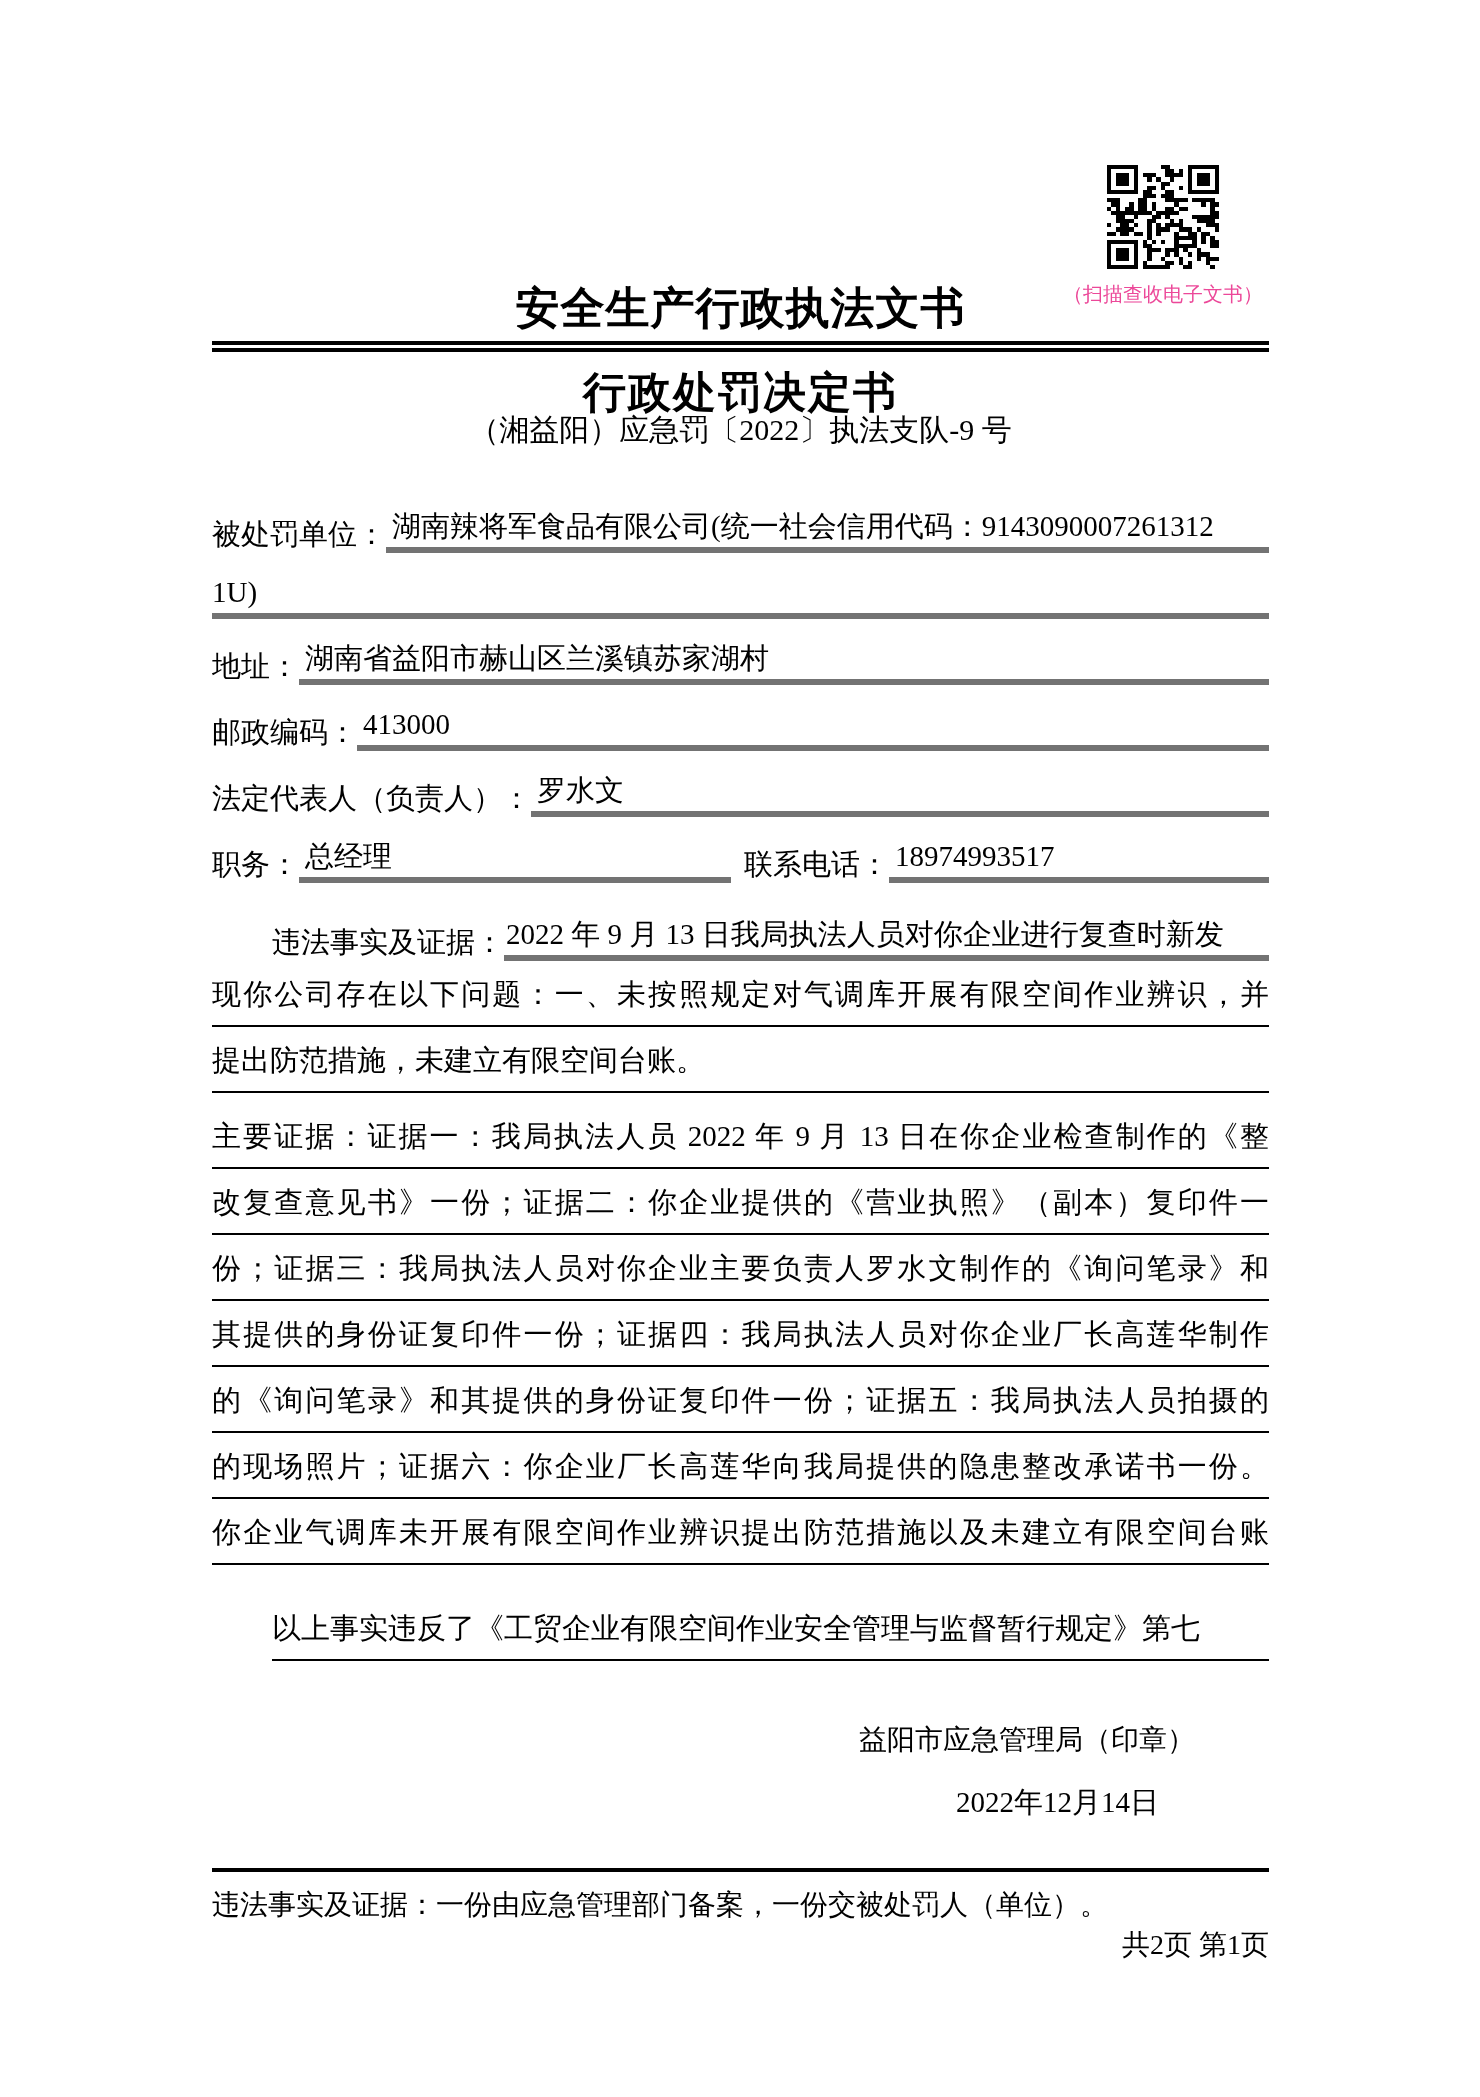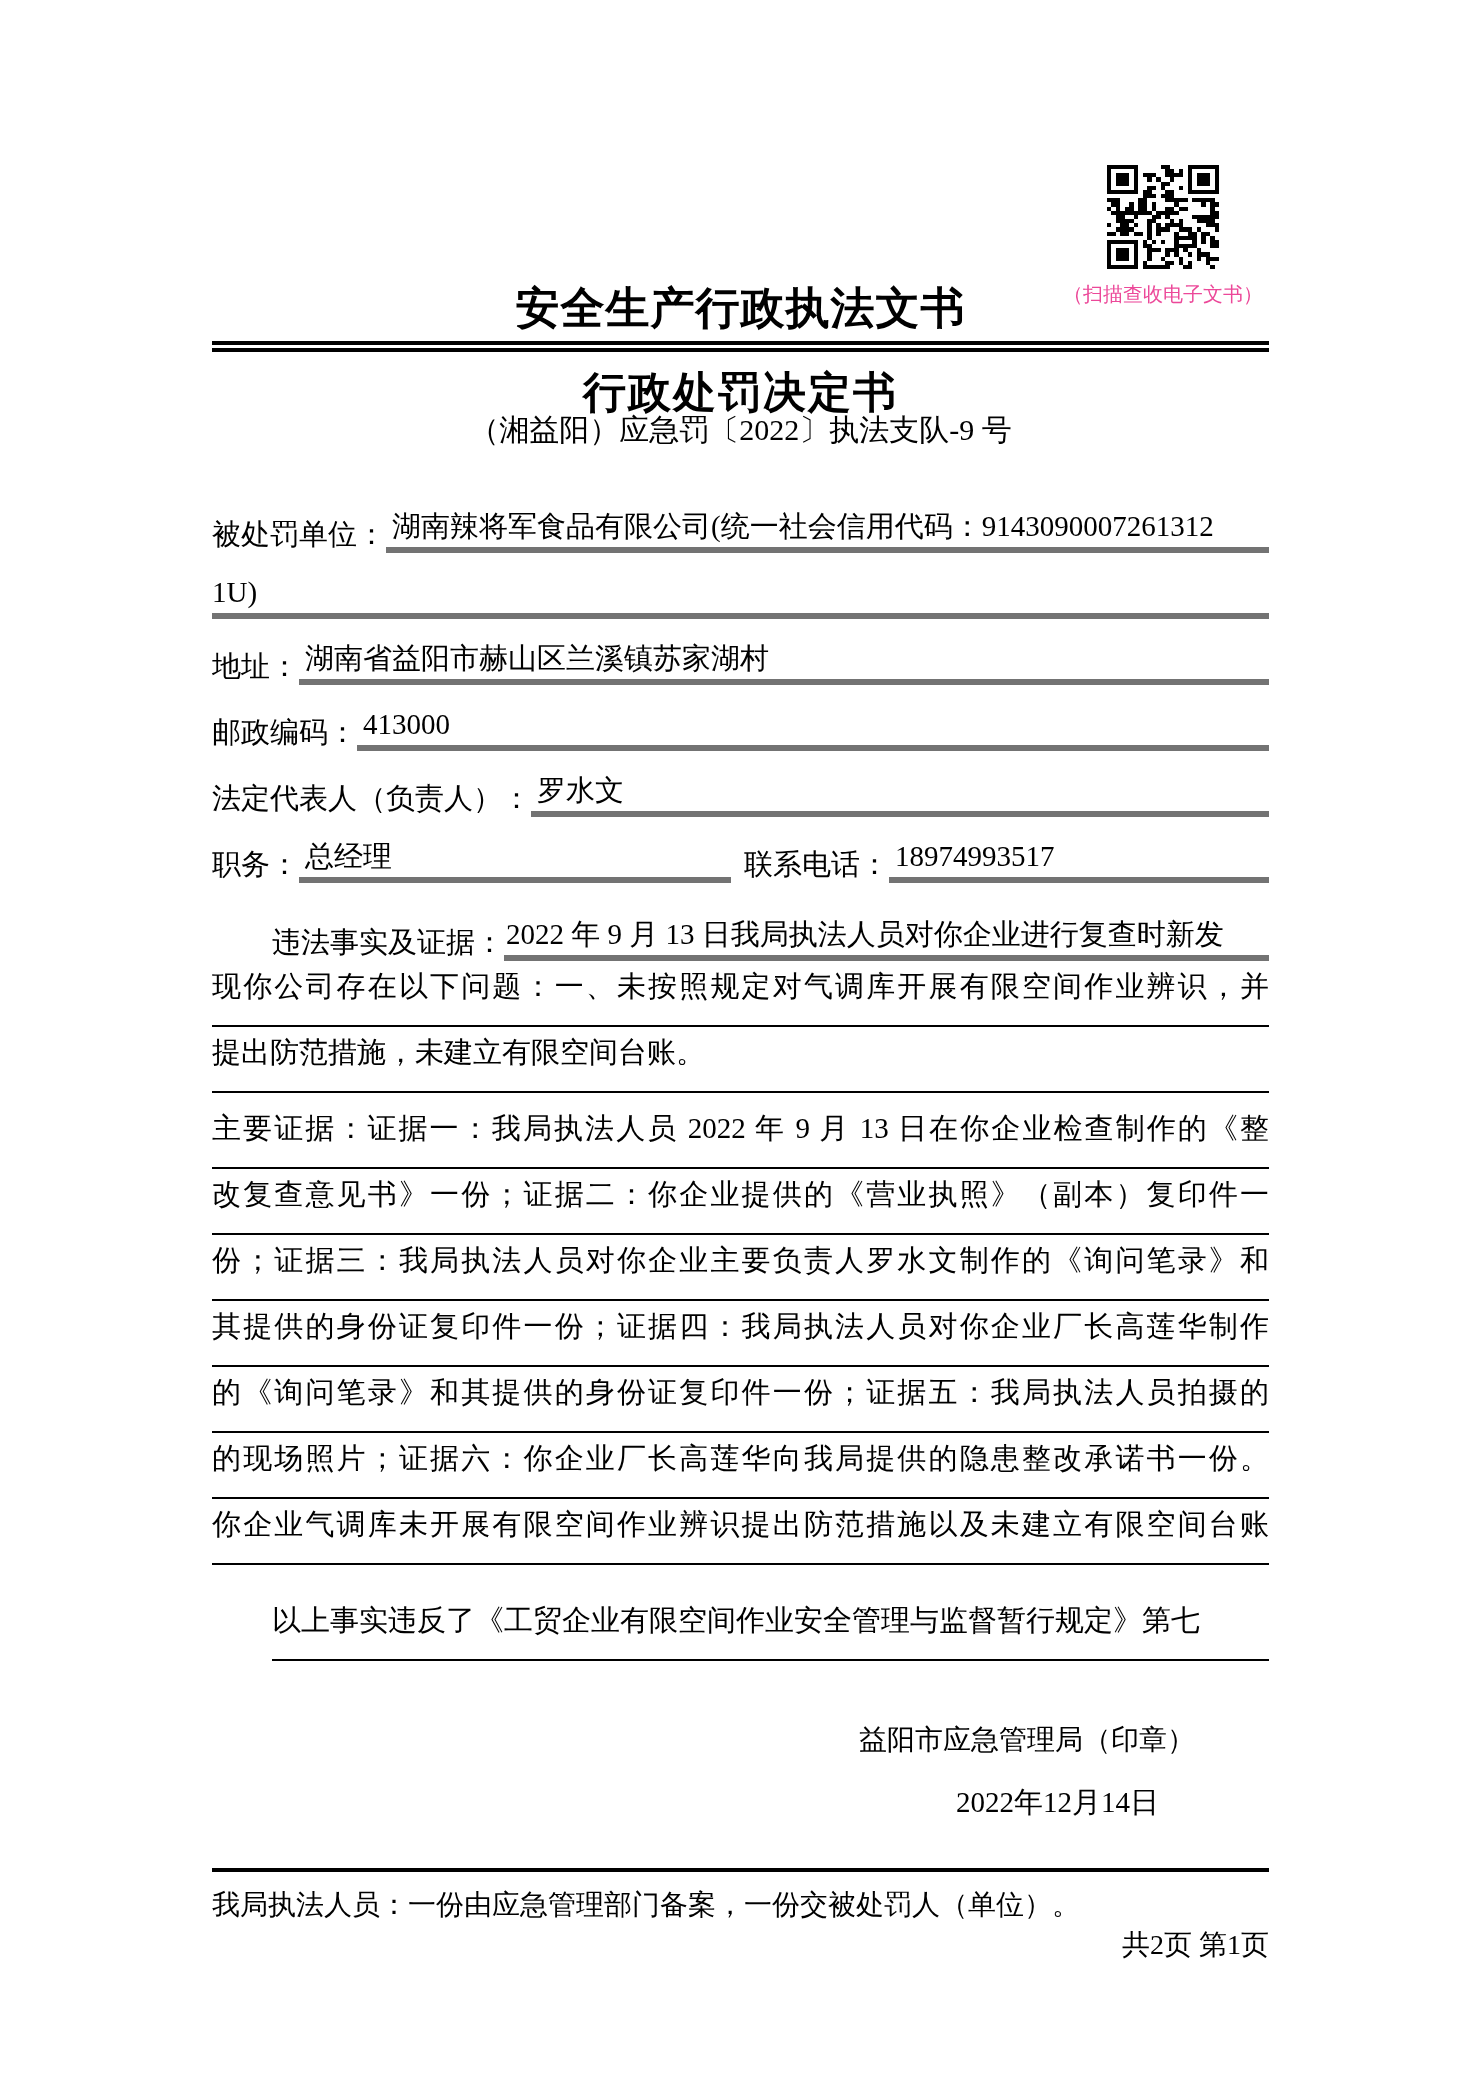--- a/index.html
+++ b/index.html
@@ -79,21 +79,21 @@
   .flabel.second { margin-left: 13px; }
 
   .para-line {
     display: flex;
     align-items: flex-end;
     height: 66px;
     font-size: 29px;
     line-height: 38px;
     white-space: nowrap;
   }
-  .para-line.ruled { border-bottom: 2px solid #000; padding-bottom: 20px; }
+  .para-line.ruled { border-bottom: 2px solid #000; padding-bottom: 12px; }
   .para-line .ptext { flex: 1 1 auto; overflow: hidden; }
   .para-line .ptext.justify { text-align: justify; text-align-last: justify; }
   .indent { padding-left: 60px; }
   .facts { margin-top: 12px; }
   .evidence { margin-top: 10px; }
   .violation-line { margin-top: 30px; margin-left: 60px; align-items: flex-end; }
 
   .signature {
     margin-top: 62px;
     font-size: 28px;
@@ -436,18 +436,18 @@
     <div class="para-line ruled violation-line">
       <span class="ptext">以上事实违反了《工贸企业有限空间作业安全管理与监督暂行规定》第七</span>
     </div>
 
     <div class="signature">益阳市应急管理局（印章）</div>
 
     <div class="sign-date">2022年12月14日</div>
 
     <div class="footer-rule"></div>
 
-    <div class="footer-note">我局执法人员：一份由应急管理部门备案，一份交被处罚人（单位）。</div>
+    <div class="footer-note">违法事实及证据：一份由应急管理部门备案，一份交被处罚人（单位）。</div>
 
     <div class="pagination">共2页  第1页</div>
 
   </div>
 </div>
 
 </body></html>

